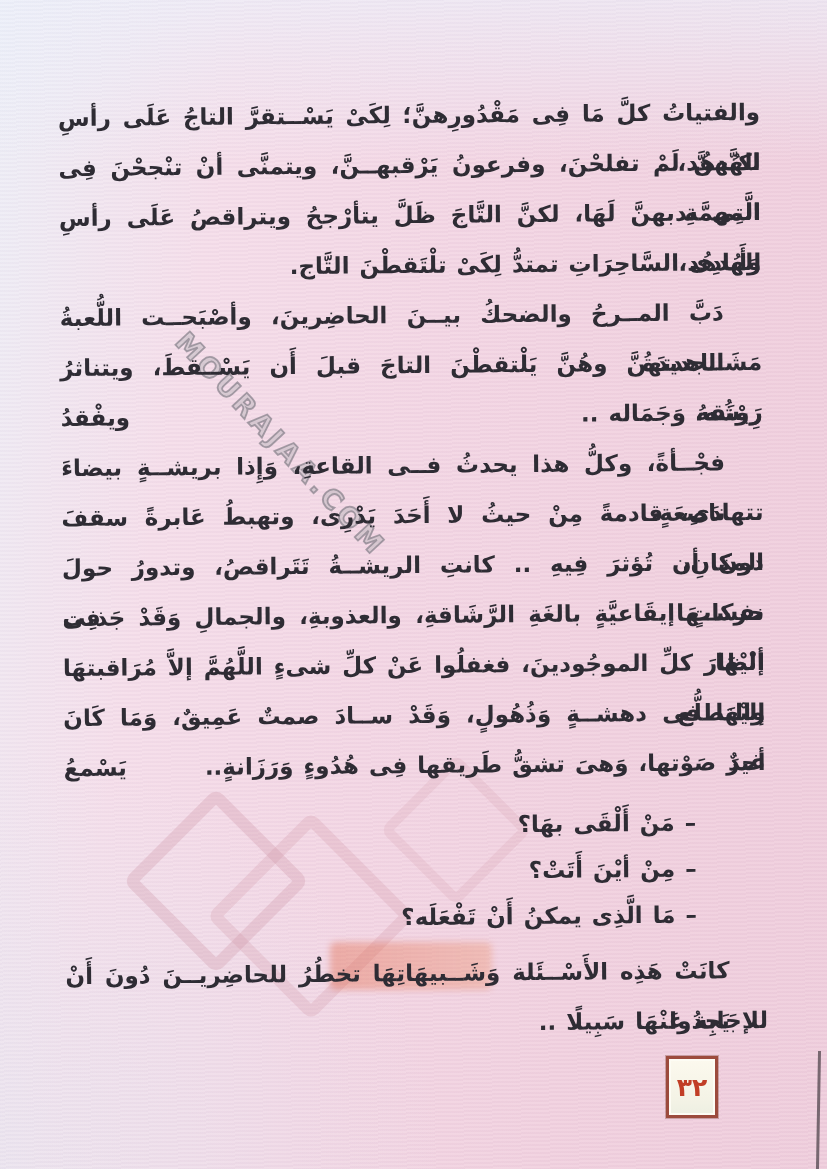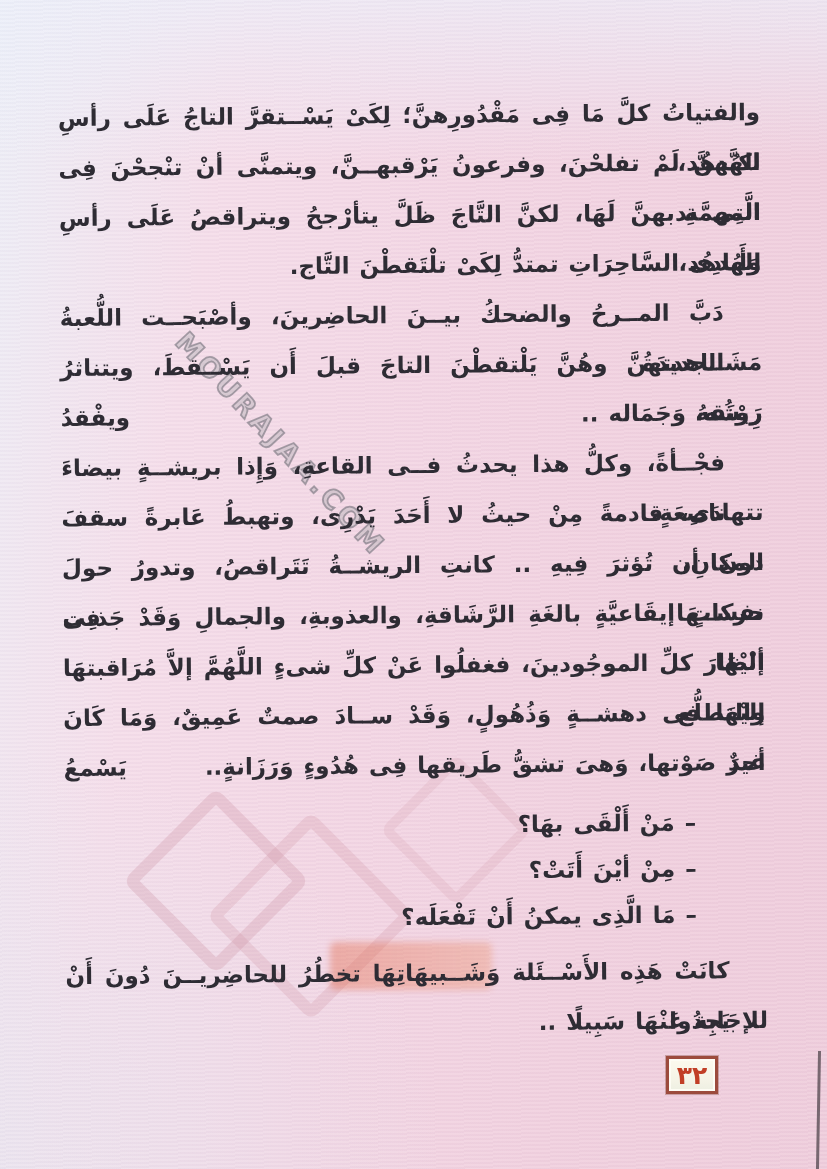--- a/index.html
+++ b/index.html
@@ -53,21 +53,21 @@
   .ln{height:50px;line-height:50px;word-spacing:2px;}
   .j{text-align:justify;text-align-last:justify;text-justify:inter-word;}
   .end{text-align:right;}
   .ind{padding-right:38px;}
   .dash{height:46px;line-height:46px;padding-right:70px;text-align:right;}
   .g1{margin-top:12px;}
   .g2{margin-top:8px;}
 
   
   .pnum{
-    position:absolute;left:666px;top:1056px;width:52px;height:38px;
+    position:absolute;left:666px;top:1056px;width:52px;height:62px;
     box-sizing:border-box;border:3px solid #9c4b3d;
     background:linear-gradient(180deg,#fcf9ee 0%,#f4f3e6 70%,#edefe2 100%);
     box-shadow:inset 0 0 0 2px #fdfcf4, 0 0 0 1px rgba(130,70,55,0.35);
     display:flex;align-items:center;justify-content:center;
   }
   .pnum span{color:#c13e26;font-size:25px;font-weight:bold;line-height:1;}
 
   
   .edge-line{
     position:absolute;right:7px;bottom:0;width:3px;height:118px;

